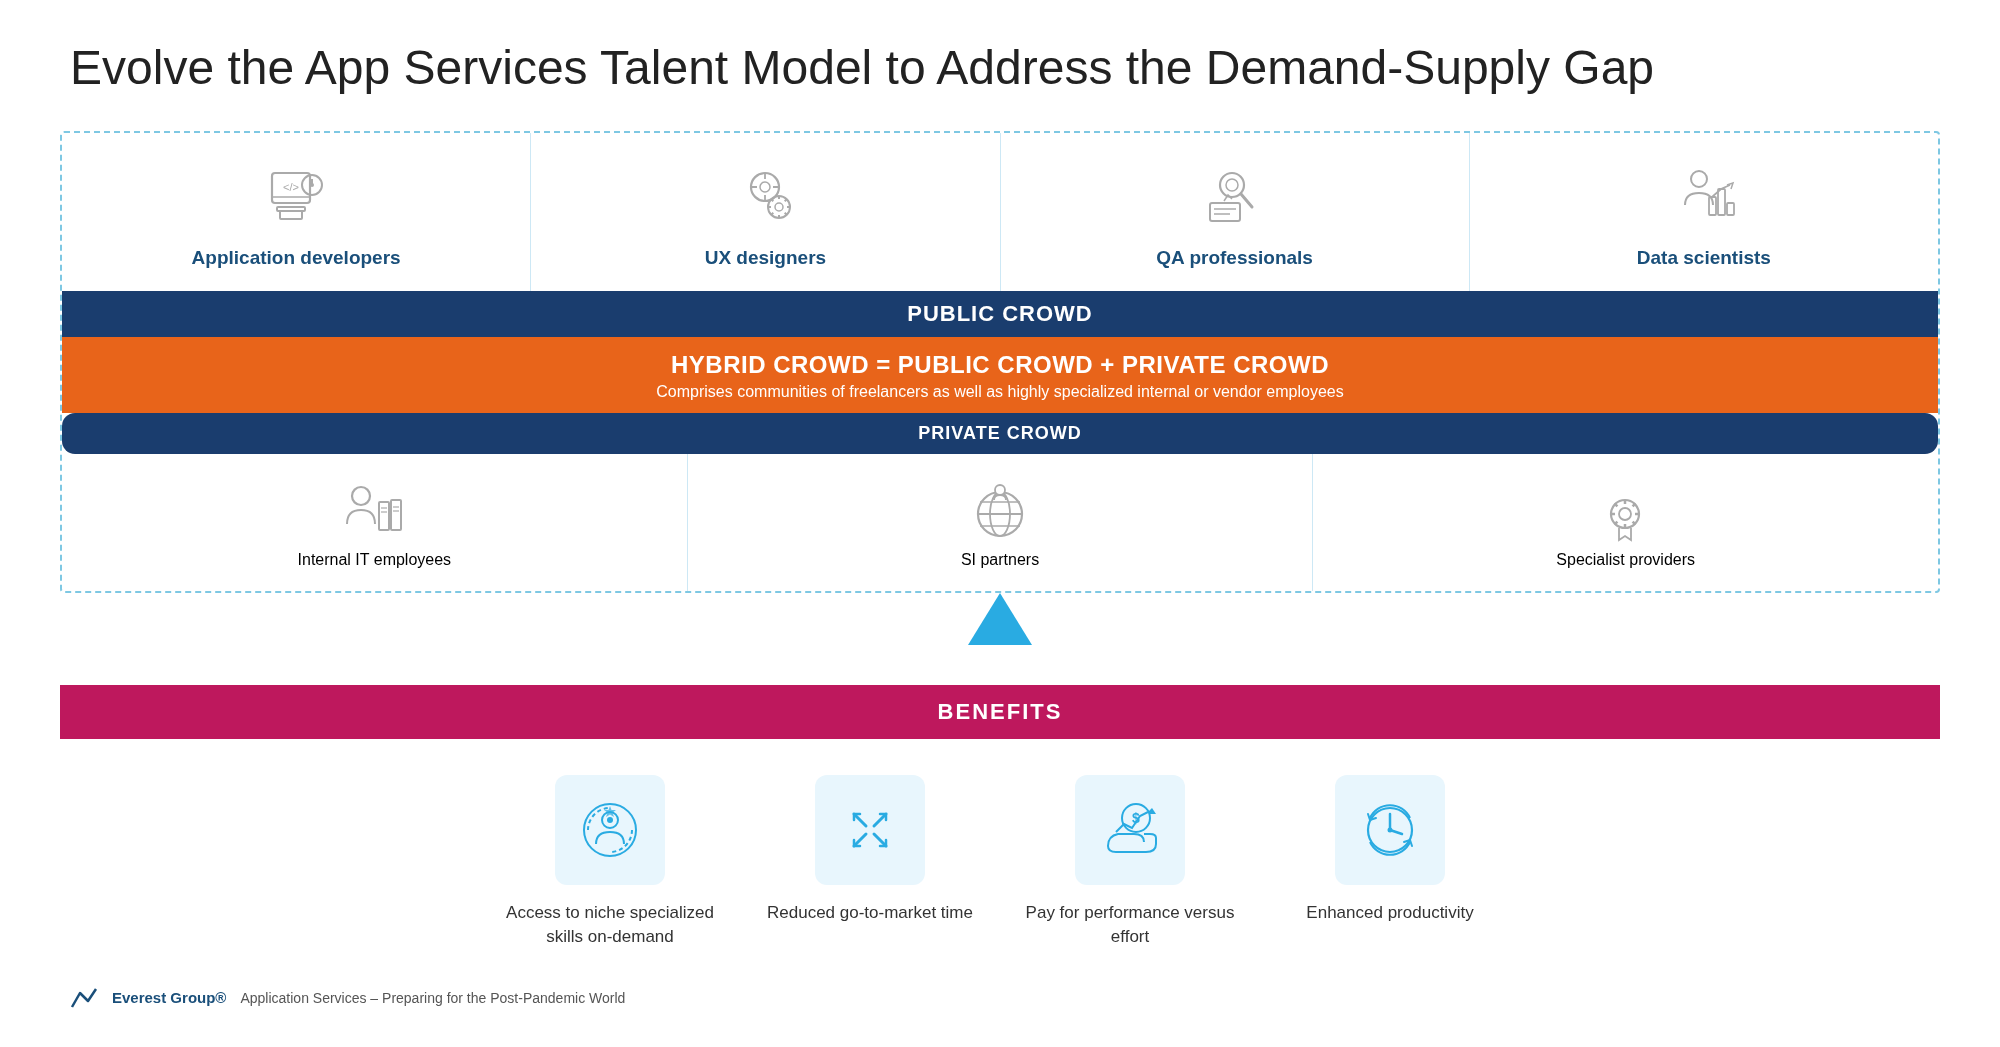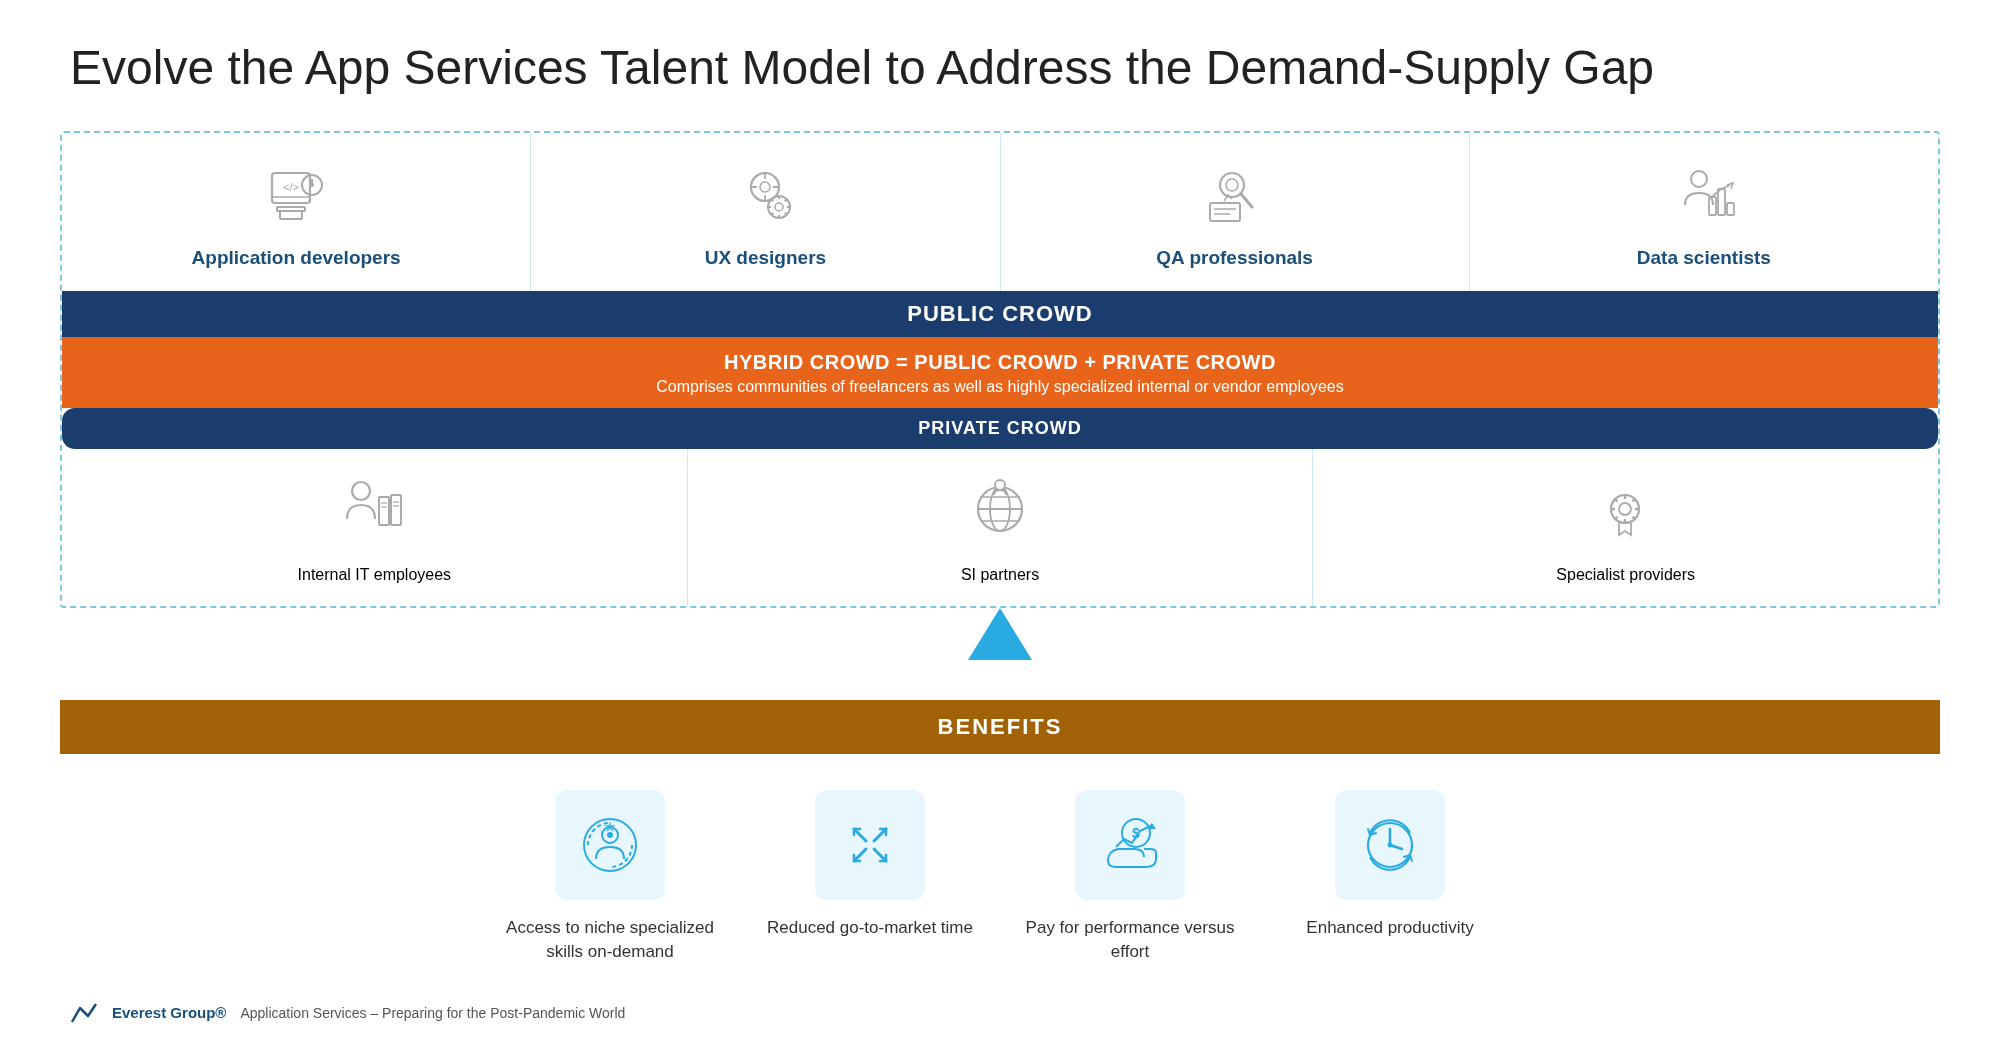--- a/index.html
+++ b/index.html
@@ -76,21 +76,21 @@
     }
 
     
     .hybrid-crowd-banner {
       background: #e8641a;
       color: #fff;
       text-align: center;
       padding: 14px 0 12px 0;
     }
     .hybrid-crowd-banner .hybrid-title {
-      font-size: 20px;
+      font-size: 24px;
       font-weight: 700;
       letter-spacing: 0.5px;
     }
     .hybrid-crowd-banner .hybrid-subtitle {
       font-size: 16px;
       font-weight: 400;
       margin-top: 4px;
     }
 
     
@@ -111,29 +111,28 @@
     }
 
     .bottom-crowd-item {
       flex: 1;
       display: flex;
       flex-direction: column;
       align-items: center;
       justify-content: center;
       padding: 28px 10px 22px 10px;
       border-right: 1px solid #cde8f5;
-      gap: 20px;
     }
     .bottom-crowd-item:last-child {
       border-right: none;
     }
 
     
     .benefits-banner {
-      background: #a16207;
+      background: #be185d;
       color: #fff;
       text-align: center;
       font-size: 22px;
       font-weight: 700;
       letter-spacing: 2px;
       padding: 14px 8px;
       margin-top: 40px;
     }
 
     

